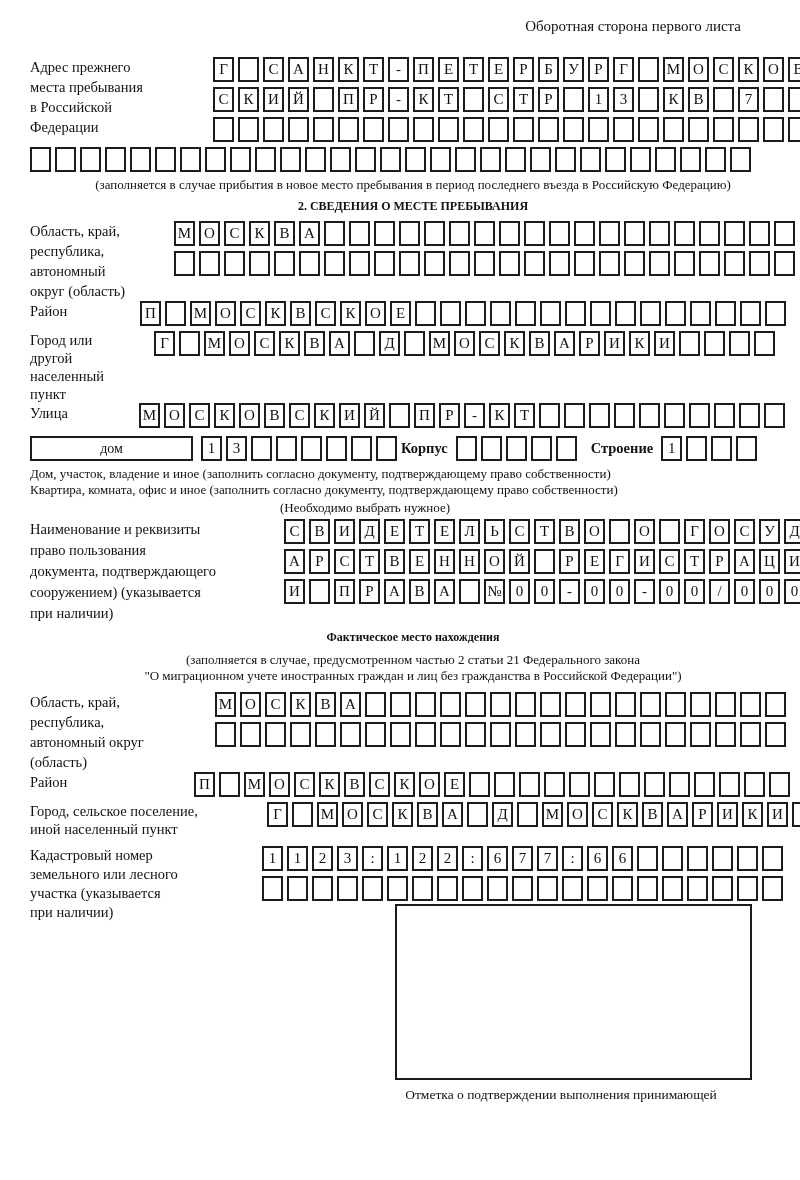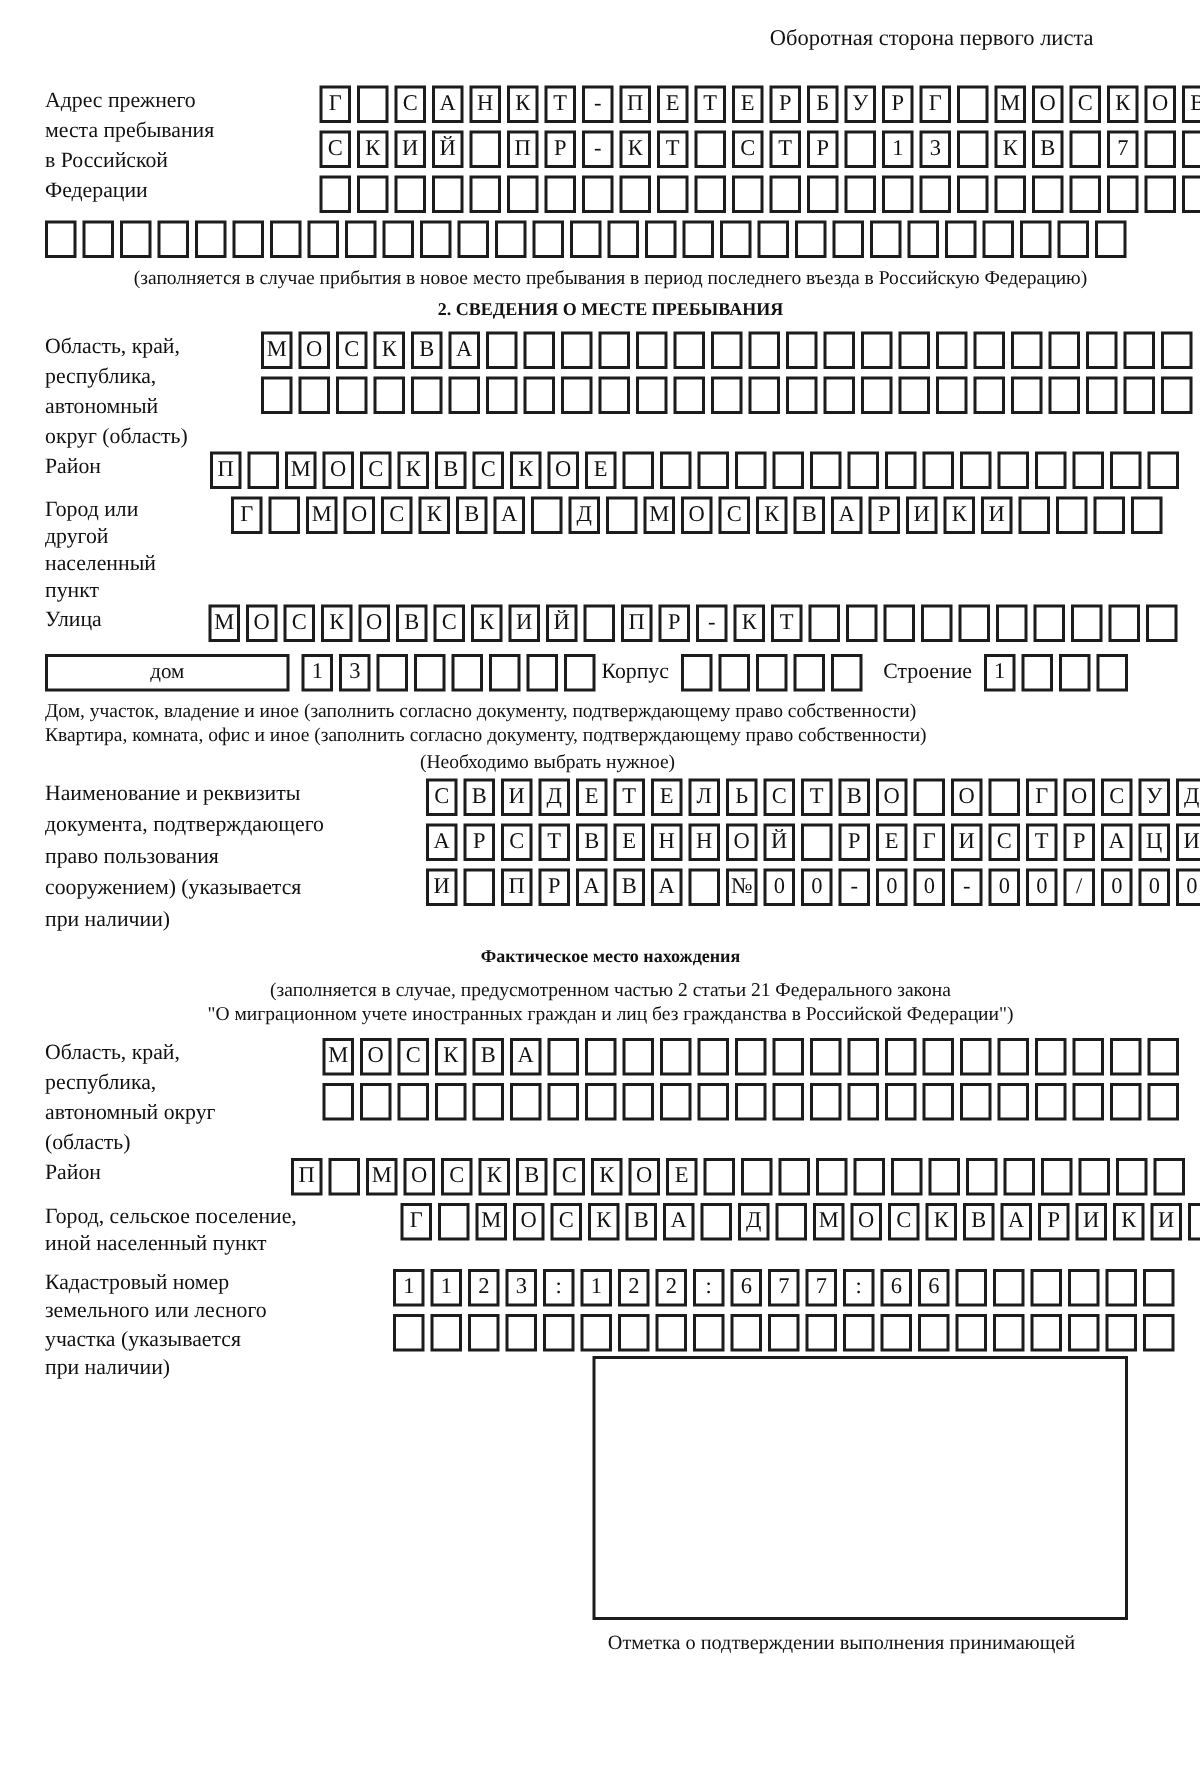--- a/index.html
+++ b/index.html
@@ -1,39 +1,39 @@
 <!DOCTYPE html>
 <html><head>
 <meta charset="utf-8">
 <style>
   html,body{margin:0;padding:0;background:#fff;}
   body{
     width:800px;height:1180px;overflow:hidden;
     font-family:"Liberation Serif","DejaVu Serif",serif;
     color:#111;
   }
-  .page{box-sizing:border-box;width:800px;height:1180px;padding:18px 16px 0 30px;position:relative;}
+  .page{box-sizing:border-box;width:800px;height:1180px;padding:18px 4px 0 30px;position:relative;}
   .hdr-right{text-align:right;padding-right:55px;font-size:15px;margin-bottom:22px;}
   .formline{display:flex;align-items:flex-start;gap:37px;}
   .flabel{flex:0 0 auto;font-size:14.5px;line-height:20px;}
   .flabel.lh18{line-height:18px;}
   .lw146{width:146px}.lw107{width:107px}.lw73{width:73px}.lw87{width:87px}.lw72{width:72px}
   .lw217{width:217px}.lw148{width:148px}.lw127{width:127px}.lw200{width:200px}.lw195{width:195px}
   .cellrow{white-space:nowrap;height:25px;margin-bottom:5px;}
   .cell{
     display:inline-block;box-sizing:border-box;width:21px;height:25px;
     border:2px solid #1c1c1c;margin-right:4px;text-align:center;
     font-size:15px;line-height:21px;vertical-align:top;background:#fff;
   }
   .labelbox{
     display:inline-block;box-sizing:border-box;height:25px;border:2px solid #1c1c1c;
     text-align:center;font-size:14px;line-height:21px;vertical-align:top;margin-right:8px;
   }
   .lbw163{width:163px}.lbw200{width:200px}
-  .inline-lbl{display:inline-block;font-size:14.5px;line-height:25px;vertical-align:top;}
+  .inline-lbl{display:inline-block;font-size:14.5px;line-height:25px;vertical-align:top;font-weight:bold;}
   .note{font-size:13px;line-height:16px;font-family:Liberation Serif, serif;}
   .note-center{text-align:center;}
   .h-center{text-align:center;font-weight:bold;font-size:12px;line-height:18px;margin:4px 0 6px 0;}
   .mesto{display:flex;align-items:center;margin-top:6px;height:25px;font-size:14.5px;}
   .mesto .cell{margin-right:0;}
   .hint{margin-left:215px;width:240px;text-align:center;font-size:13px;line-height:16px;margin-top:2px;}
   .stamp-box{box-sizing:border-box;width:357px;height:176px;border:2px solid #1c1c1c;margin-left:365px;margin-top:-18px;}
   .stamp-caption{margin-left:315px;width:432px;text-align:center;font-size:13.5px;line-height:18px;margin-top:6px;}
   .mt3{margin-top:3px}.mt8{margin-top:8px}
   .gap8{display:inline-block;width:8px}.gap10{display:inline-block;width:10px}
@@ -100,22 +100,22 @@
   </div>
   <div class="note">Дом, участок, владение и иное (заполнить согласно документу, подтверждающему право собственности)</div>
 
   <div class="note">Квартира, комната, офис и иное (заполнить согласно документу, подтверждающему право собственности)</div>
 
   <div class="hint">(Необходимо выбрать нужное)</div>
 
   <div class="formline mt3">
     <div class="flabel lw217" style="line-height:21px">
       <div>Наименование и реквизиты</div>
+      <div>право пользования</div>
       <div>документа, подтверждающего</div>
-      <div>право пользования</div>
       <div>сооружением) (указывается</div>
       <div>при наличии)</div>
     </div>
     <div>
       <div class="cellrow"><span class="cell">С</span><span class="cell">В</span><span class="cell">И</span><span class="cell">Д</span><span class="cell">Е</span><span class="cell">Т</span><span class="cell">Е</span><span class="cell">Л</span><span class="cell">Ь</span><span class="cell">С</span><span class="cell">Т</span><span class="cell">В</span><span class="cell">О</span><span class="cell"></span><span class="cell">О</span><span class="cell"></span><span class="cell">Г</span><span class="cell">О</span><span class="cell">С</span><span class="cell">У</span><span class="cell">Д</span></div>
       <div class="cellrow"><span class="cell">А</span><span class="cell">Р</span><span class="cell">С</span><span class="cell">Т</span><span class="cell">В</span><span class="cell">Е</span><span class="cell">Н</span><span class="cell">Н</span><span class="cell">О</span><span class="cell">Й</span><span class="cell"></span><span class="cell">Р</span><span class="cell">Е</span><span class="cell">Г</span><span class="cell">И</span><span class="cell">С</span><span class="cell">Т</span><span class="cell">Р</span><span class="cell">А</span><span class="cell">Ц</span><span class="cell">И</span></div>
       <div class="cellrow"><span class="cell">И</span><span class="cell"></span><span class="cell">П</span><span class="cell">Р</span><span class="cell">А</span><span class="cell">В</span><span class="cell">А</span><span class="cell"></span><span class="cell">№</span><span class="cell">0</span><span class="cell">0</span><span class="cell">-</span><span class="cell">0</span><span class="cell">0</span><span class="cell">-</span><span class="cell">0</span><span class="cell">0</span><span class="cell">/</span><span class="cell">0</span><span class="cell">0</span><span class="cell">0</span></div>
     </div>
   </div>
 

